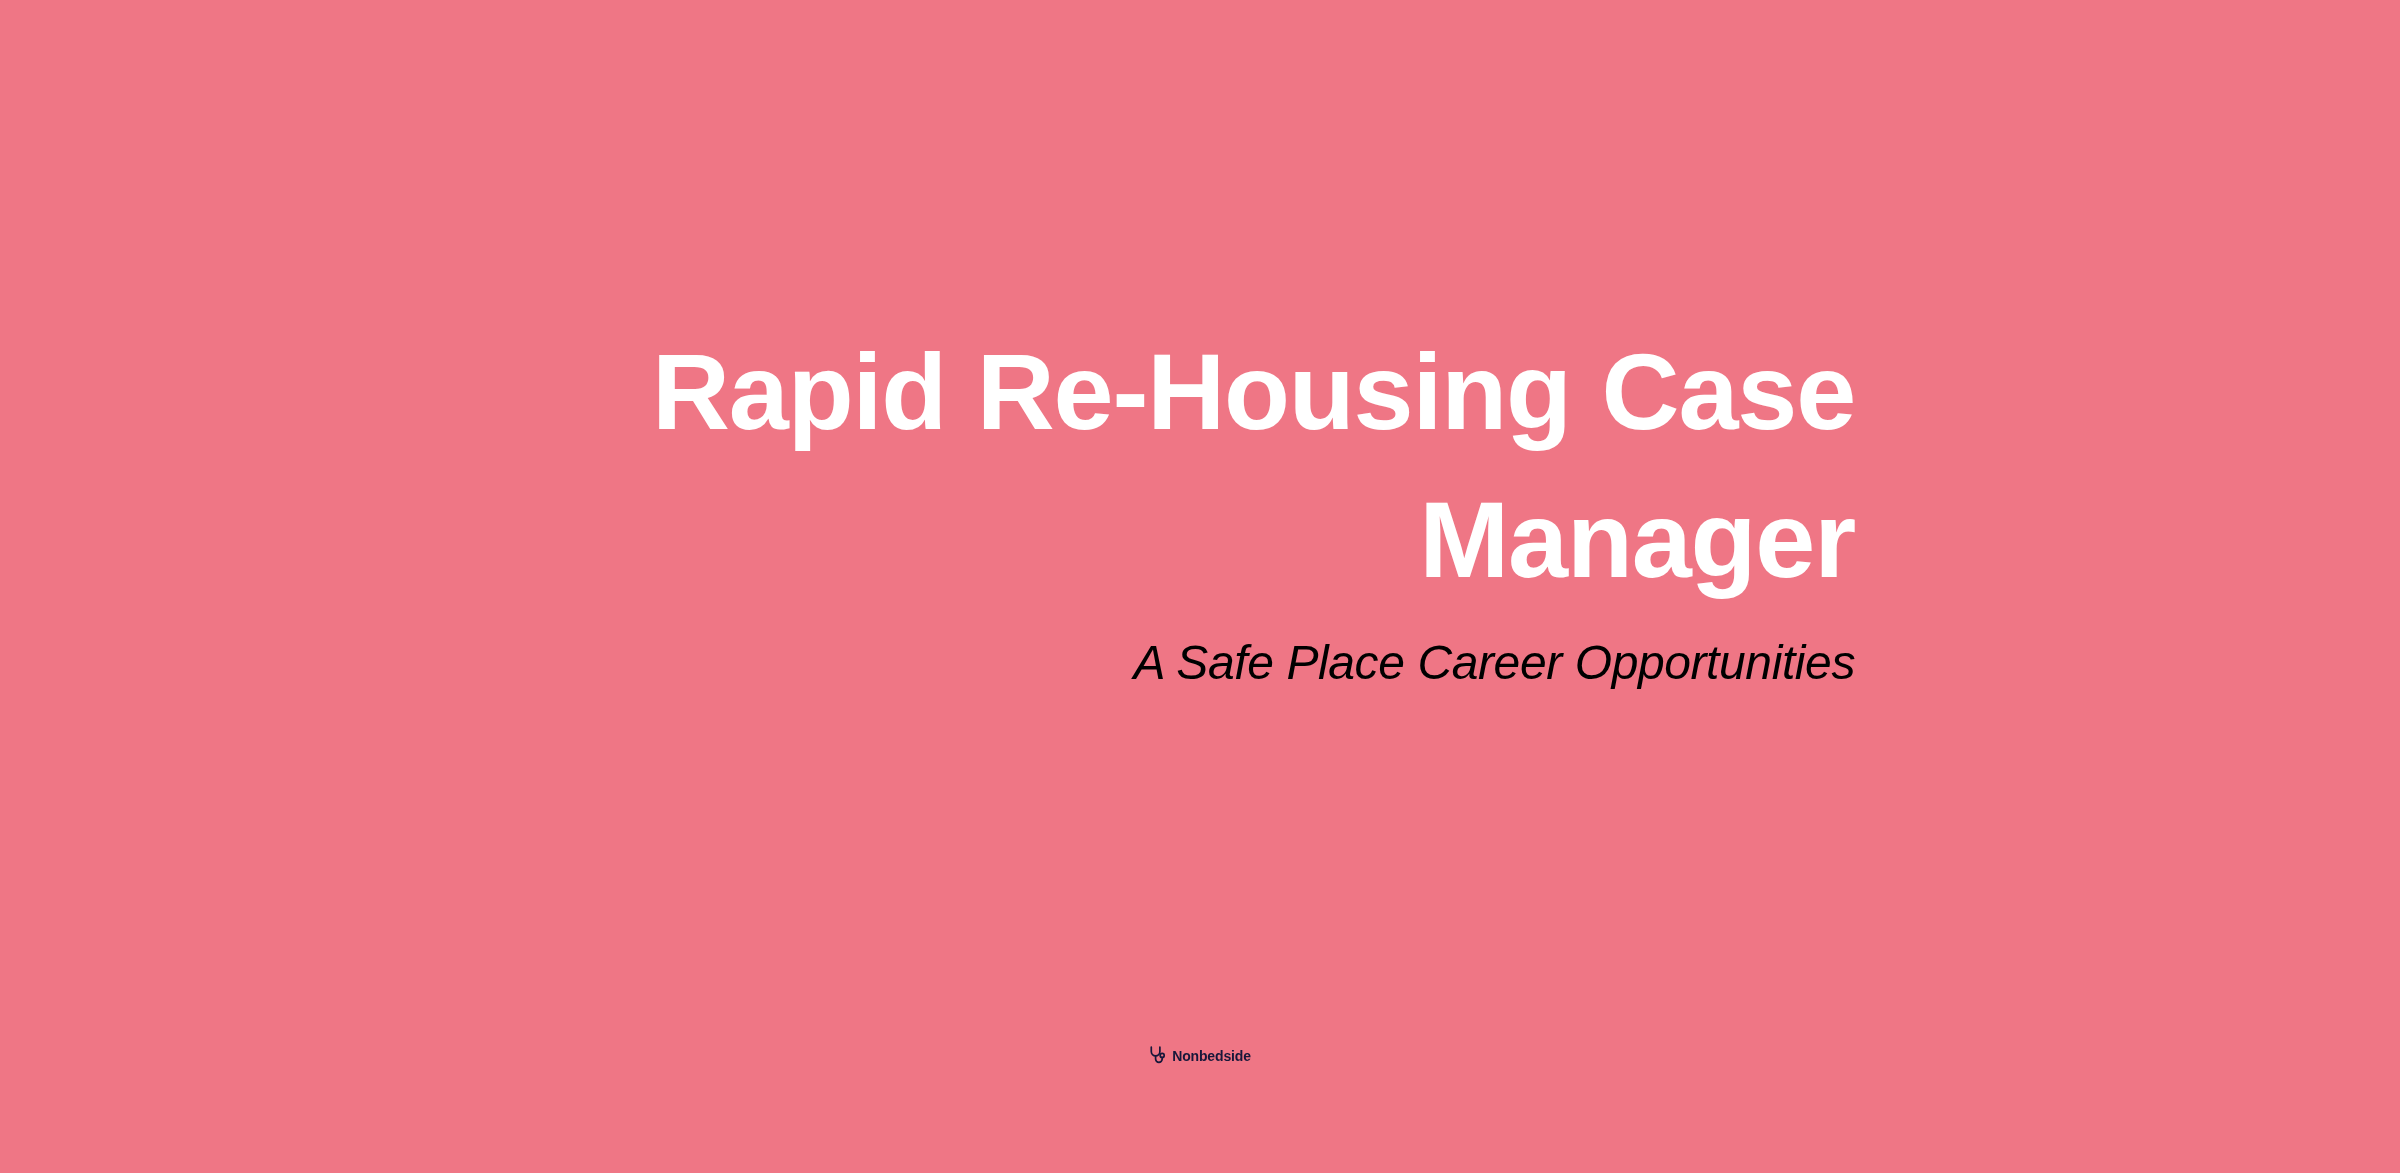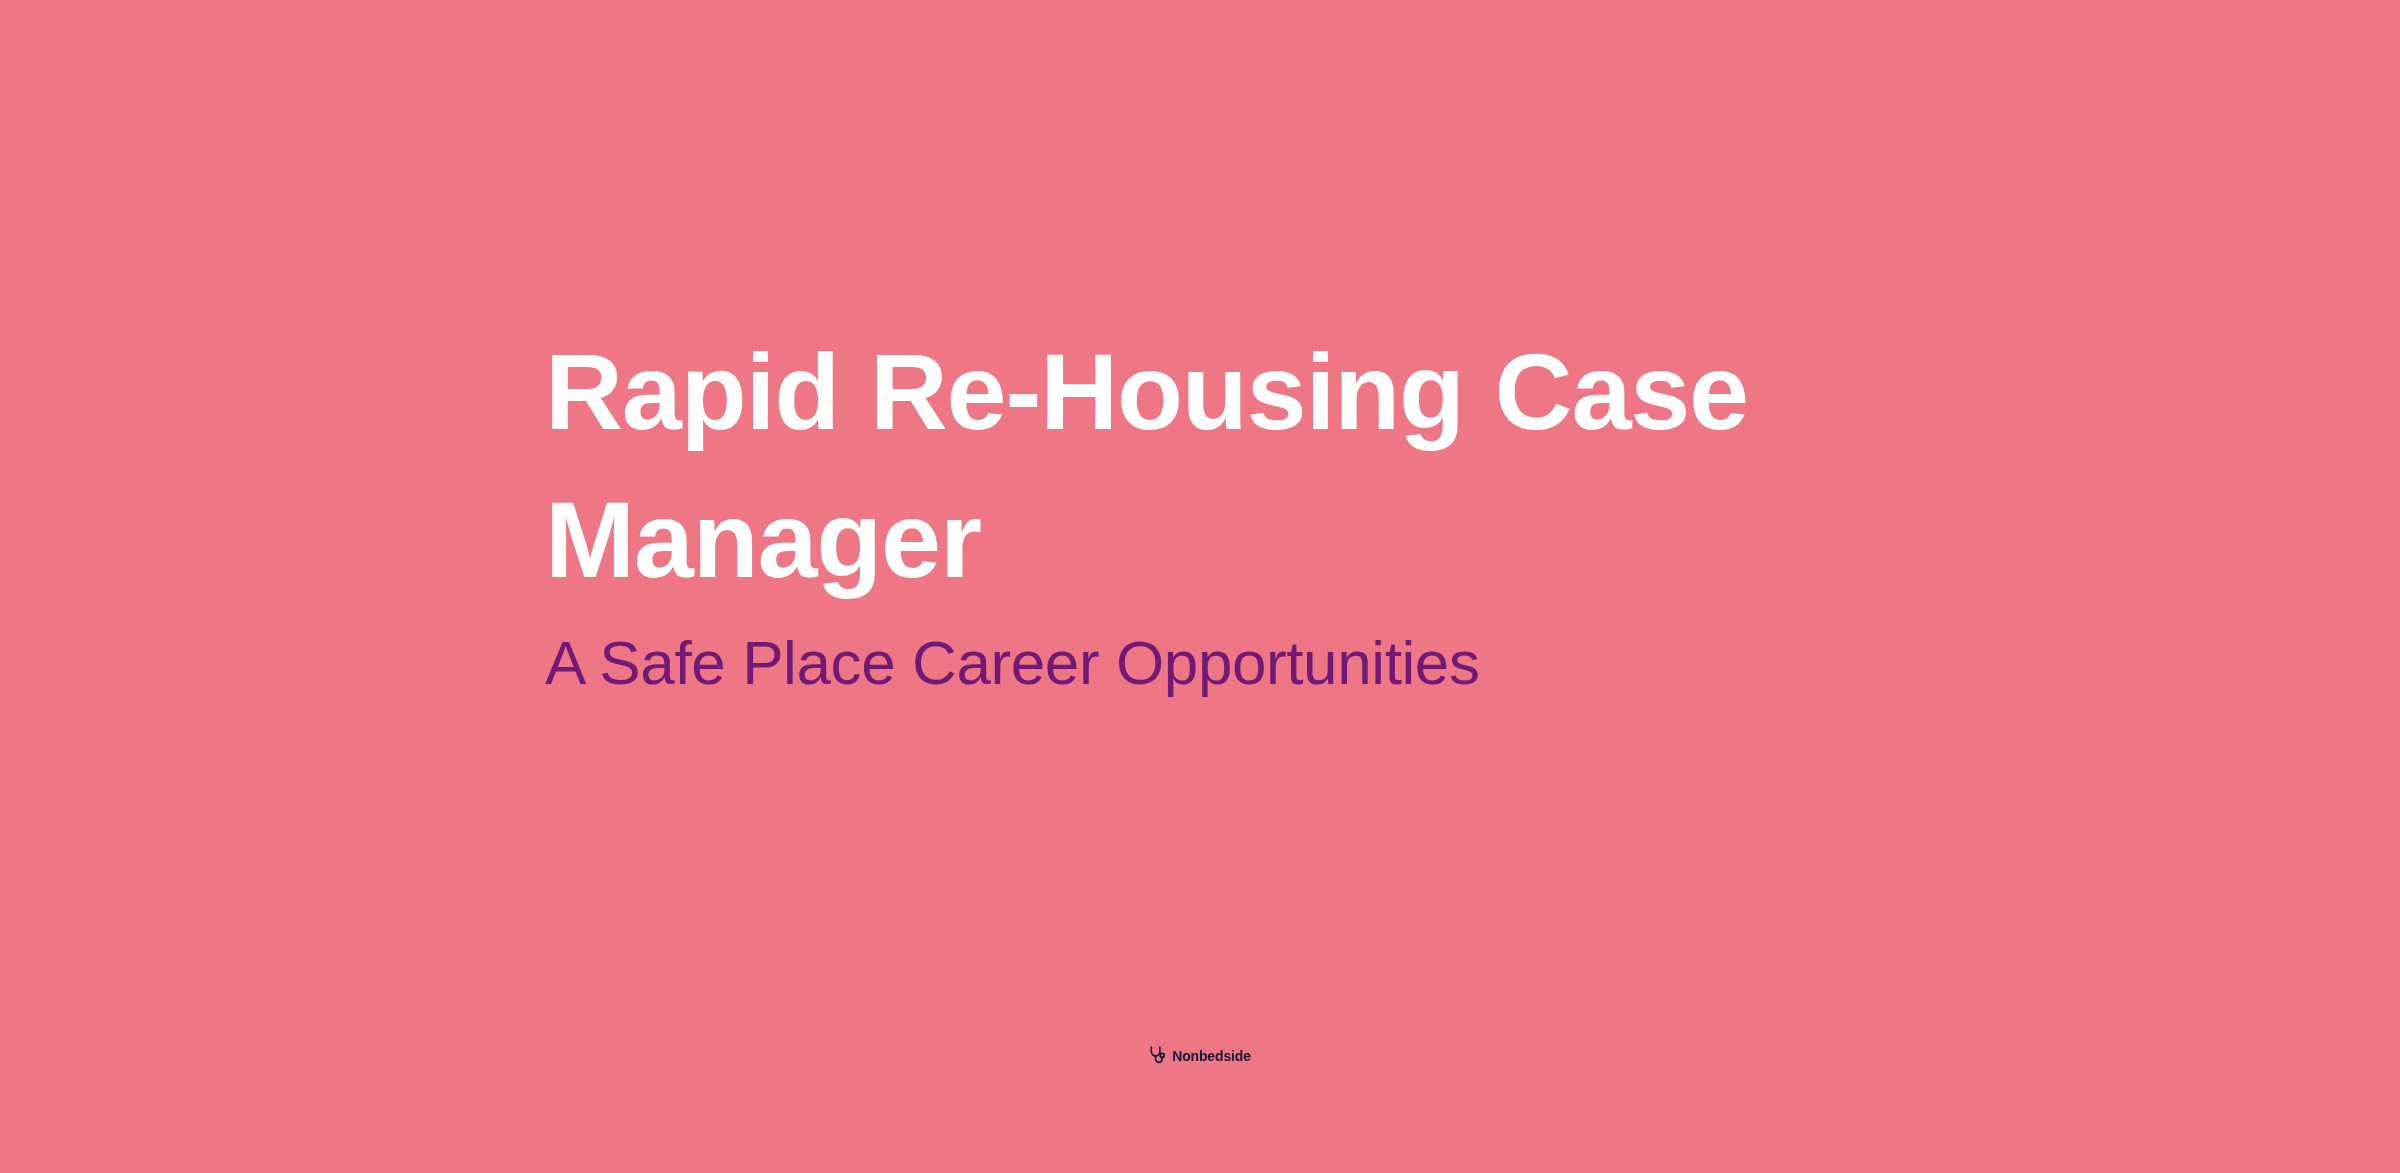--- a/index.html
+++ b/index.html
@@ -24,43 +24,44 @@
     box-sizing: border-box;
   }
 
   
   #hero {
     position: absolute;
     left: 50%;
     top: 318px;
     transform: translateX(-50%);
     width: 1310px;
-    text-align: left;
+    text-align: right;
   }
 
   #hero-title {
     margin: 0;
     color: #FFFFFF;
     font-family: "Liberation Sans", "DejaVu Sans", sans-serif;
     font-size: 108px;
     font-weight: 700;
     line-height: 148px;
     letter-spacing: -1.2px;
     word-spacing: 2px;
   }
 
   #hero-subtitle {
     margin: 0;
     padding-top: 8px;
-    color: #701a75;
+    color: #000000;
     font-family: "Liberation Sans", "DejaVu Sans", sans-serif;
-    font-size: 62px;
+    font-size: 48px;
     font-weight: 400;
     line-height: 82px;
     letter-spacing: -0.4px;
+    font-style: italic;
   }
 
   
   #brand {
     position: absolute;
     left: 50%;
     top: 1046px;
     transform: translateX(-50%);
     display: flex;
     align-items: center;

